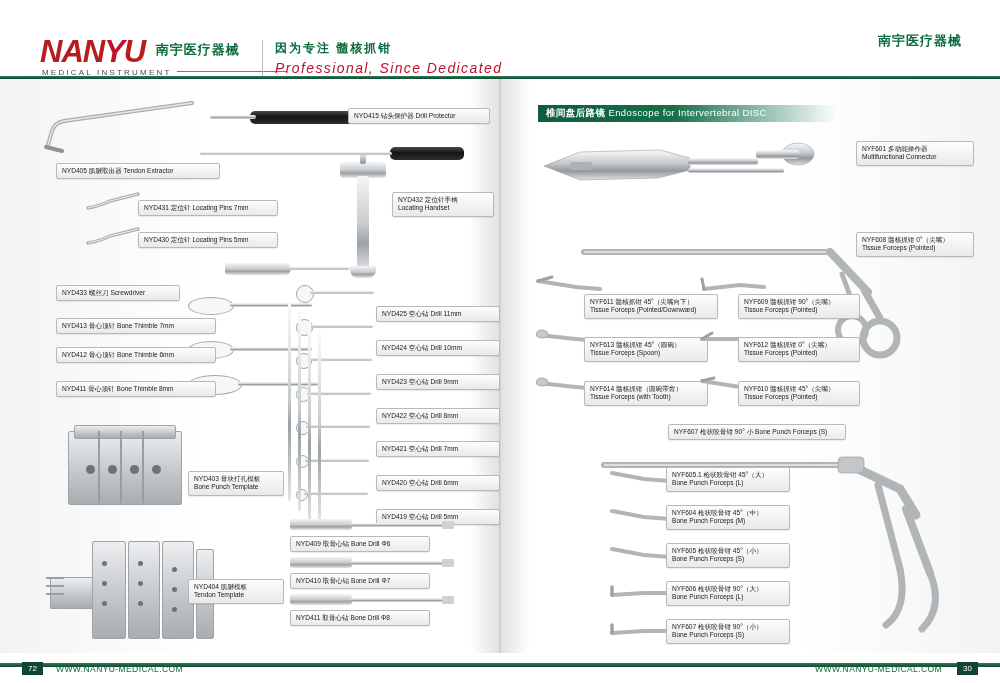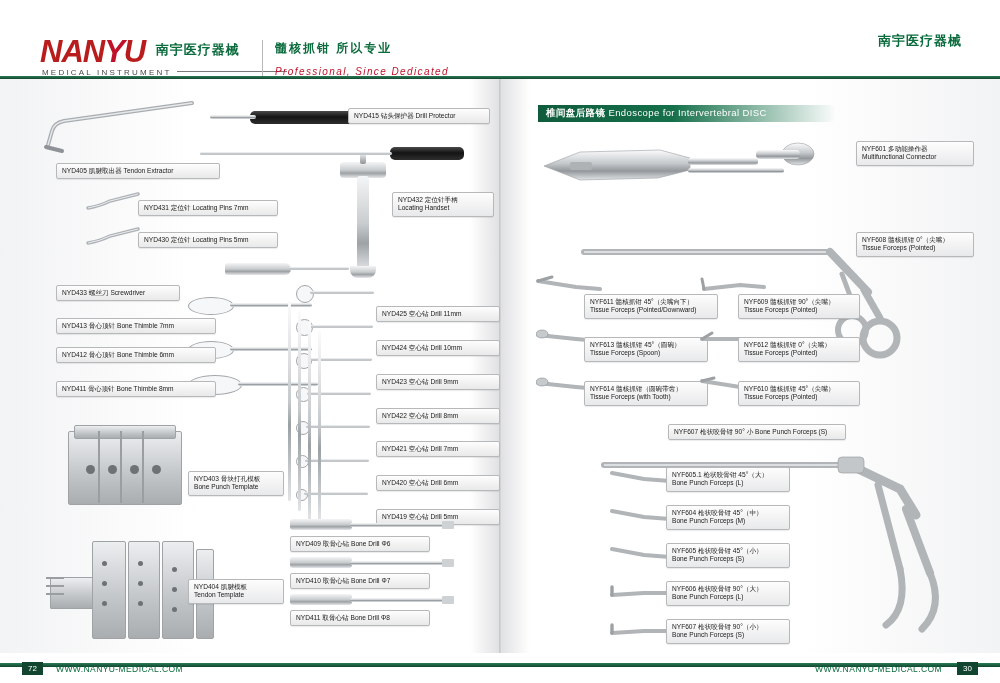--- a/index.html
+++ b/index.html
@@ -42,21 +42,21 @@
     display:block;font-size:8px;color:#4a4a4a;letter-spacing:2.2px;margin-top:1px;margin-left:2px;
   }
   .logo-left .en-line{
     display:inline-block;width:110px;height:1px;background:#7a7a7a;vertical-align:3px;margin-left:5px;
   }
   .slogan{
     position:absolute;left:262px;top:40px;
     border-left:1px solid #b9b9b9;padding-left:12px;
   }
   .slogan .cn{font-size:12px;color:#0a6b3c;letter-spacing:2px;font-weight:bold;}
-  .slogan .en{font-size:10px;color:#c0112a;letter-spacing:1.4px;margin-top:9px;font-style:italic;}
+  .slogan .en{font-size:14px;color:#c0112a;letter-spacing:1.4px;margin-top:3px;font-style:italic;}
   .logo-right .cn{font-size:13px;color:#0a6b3c;font-weight:bold;letter-spacing:1px;display:block;}
   .logo-right .rowmix{display:block;margin-top:1px;}
   .logo-right .mi{
     display:inline-block;vertical-align:6px;margin-left:7px;text-align:left;
     font-size:8px;color:#4a4a4a;letter-spacing:1.6px;line-height:10px;
   }
   
   .footer{
     position:absolute;left:0;bottom:0;width:1000px;height:30px;background:#ffffff;
   }
@@ -146,21 +146,21 @@
 <div class="page">
 
   <div class="header">
     <div class="logo-left">
       <span class="nanyu-word"><span class="n1">NAN</span><span class="n2">Y</span><span class="n1">U</span></span>
       <span class="cn">南宇医疗器械</span>
       <span class="en"><span>MEDICAL INSTRUMENT</span><span class="en-line"></span></span>
     </div>
 
     <div class="slogan">
-      <div class="cn">髓核抓钳 所以专业</div>
+      <div class="cn">因为专注 髓核抓钳</div>
       <div class="en">Professional, Since Dedicated</div>
     </div>
 
     <div class="logo-right">
       <span class="cn">南宇医疗器械</span>
     </div>
     <div class="bevel"></div>
   </div>
 
   <div class="content">

